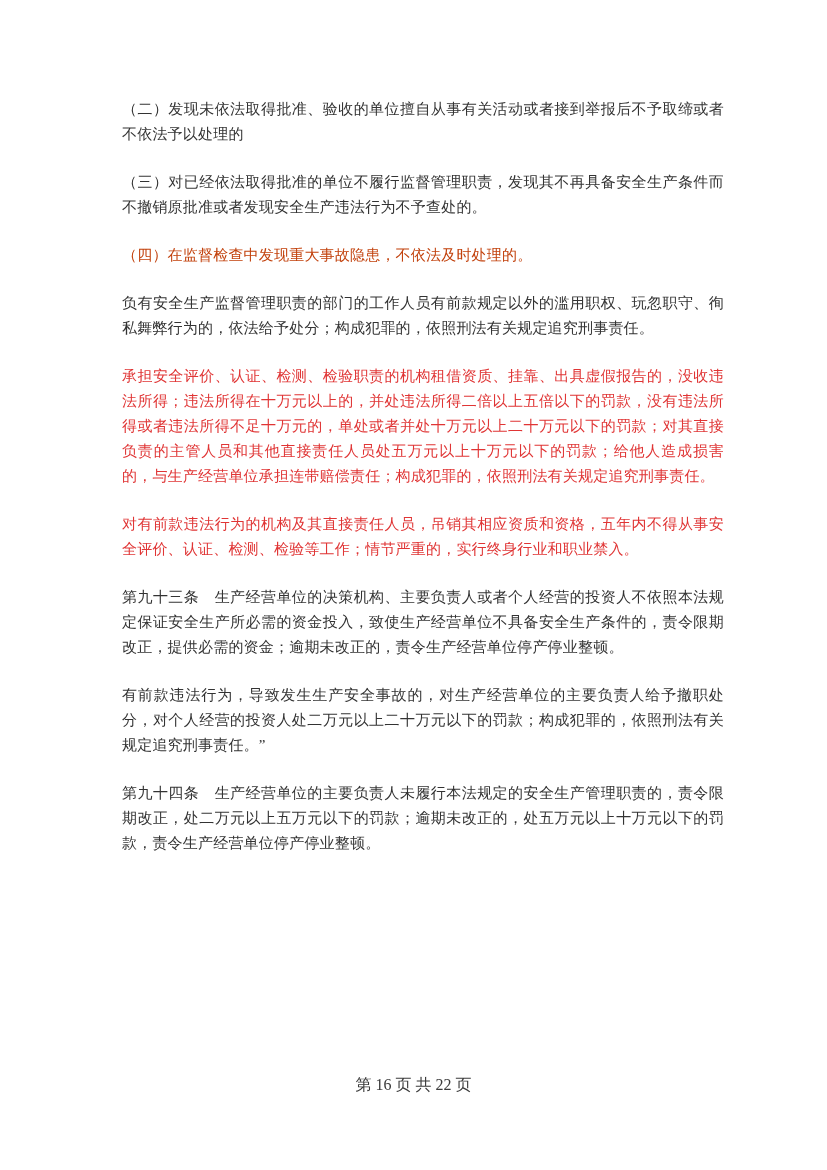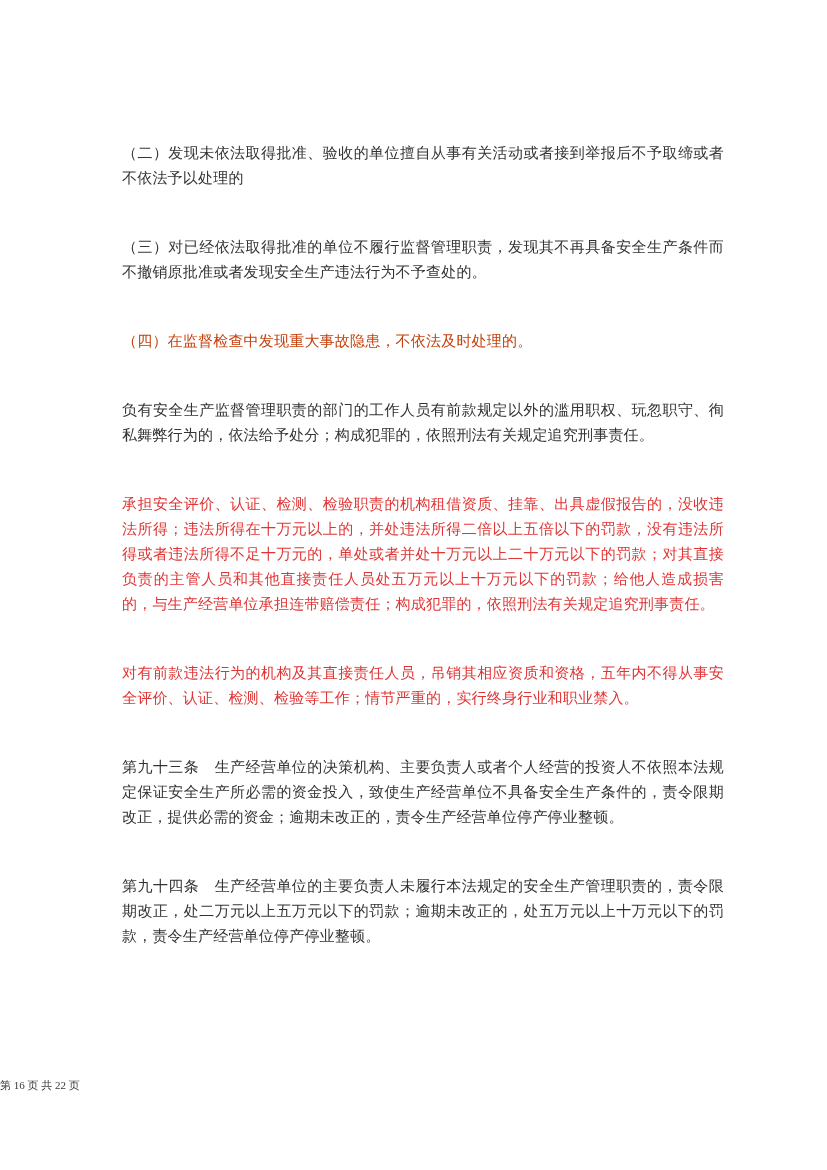--- a/index.html
+++ b/index.html
@@ -25,45 +25,46 @@
     width: 602px;
   }
   .para {
     font-size: 15px;
     line-height: 25px;
     letter-spacing: 0.2px;
     text-align: justify;
     text-justify: inter-ideograph;
     margin-bottom: 23px;
     color: #333333;
-    margin-top: 44px;
   }
   .para:last-child { margin-bottom: 0; }
   .footer {
     position: absolute;
     left: 0;
     right: 0;
     top: 1077px;
-    font-size: 11px;
+    text-align: center;
+    font-size: 16px;
     line-height: 16px;
     color: #3a3a3a;
     font-family: "Liberation Serif", "DejaVu Serif", serif;
   }
 </style>
 </head>
 <body>
 
 <div class="page">
   <div class="content">
     <p class="para" style="color: rgb(51, 51, 51);">（二）发现未依法取得批准、验收的单位擅自从事有关活动或者接到举报后不予取缔或者不依法予以处理的</p>
     <p class="para" style="color: rgb(51, 51, 51);">（三）对已经依法取得批准的单位不履行监督管理职责，发现其不再具备安全生产条件而不撤销原批准或者发现安全生产违法行为不予查处的。</p>
     <p class="para" style="color: #c2410c;">（四）在监督检查中发现重大事故隐患，不依法及时处理的。</p>
     <p class="para" style="color: rgb(51, 51, 51);">负有安全生产监督管理职责的部门的工作人员有前款规定以外的滥用职权、玩忽职守、徇私舞弊行为的，依法给予处分；构成犯罪的，依照刑法有关规定追究刑事责任。</p>
     <p class="para" style="color: rgb(224, 53, 53);">承担安全评价、认证、检测、检验职责的机构租借资质、挂靠、出具虚假报告的，没收违法所得；违法所得在十万元以上的，并处违法所得二倍以上五倍以下的罚款，没有违法所得或者违法所得不足十万元的，单处或者并处十万元以上二十万元以下的罚款；对其直接负责的主管人员和其他直接责任人员处五万元以上十万元以下的罚款；给他人造成损害的，与生产经营单位承担连带赔偿责任；构成犯罪的，依照刑法有关规定追究刑事责任。</p>
     <p class="para" style="color: rgb(224, 53, 53);">对有前款违法行为的机构及其直接责任人员，吊销其相应资质和资格，五年内不得从事安全评价、认证、检测、检验等工作；情节严重的，实行终身行业和职业禁入。</p>
     <p class="para" style="color: rgb(51, 51, 51);">第九十三条　生产经营单位的决策机构、主要负责人或者个人经营的投资人不依照本法规定保证安全生产所必需的资金投入，致使生产经营单位不具备安全生产条件的，责令限期改正，提供必需的资金；逾期未改正的，责令生产经营单位停产停业整顿。</p>
+    <p class="para" style="color: rgb(51, 51, 51);">有前款违法行为，导致发生生产安全事故的，对生产经营单位的主要负责人给予撤职处分，对个人经营的投资人处二万元以上二十万元以下的罚款；构成犯罪的，依照刑法有关规定追究刑事责任。”</p>
     <p class="para" style="color: rgb(51, 51, 51);">第九十四条　生产经营单位的主要负责人未履行本法规定的安全生产管理职责的，责令限期改正，处二万元以上五万元以下的罚款；逾期未改正的，处五万元以上十万元以下的罚款，责令生产经营单位停产停业整顿。</p>
   </div>
 
   <div class="footer">
     <span>第 16 页 共 22 页</span>
   </div>
 </div>
 
 </body></html>

